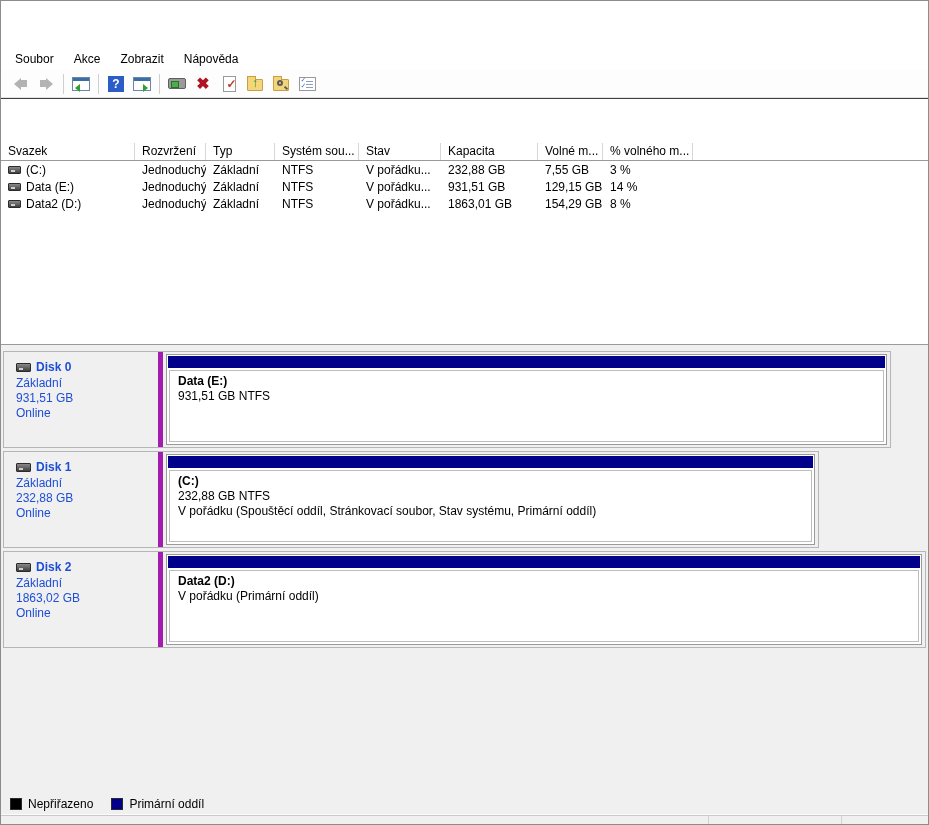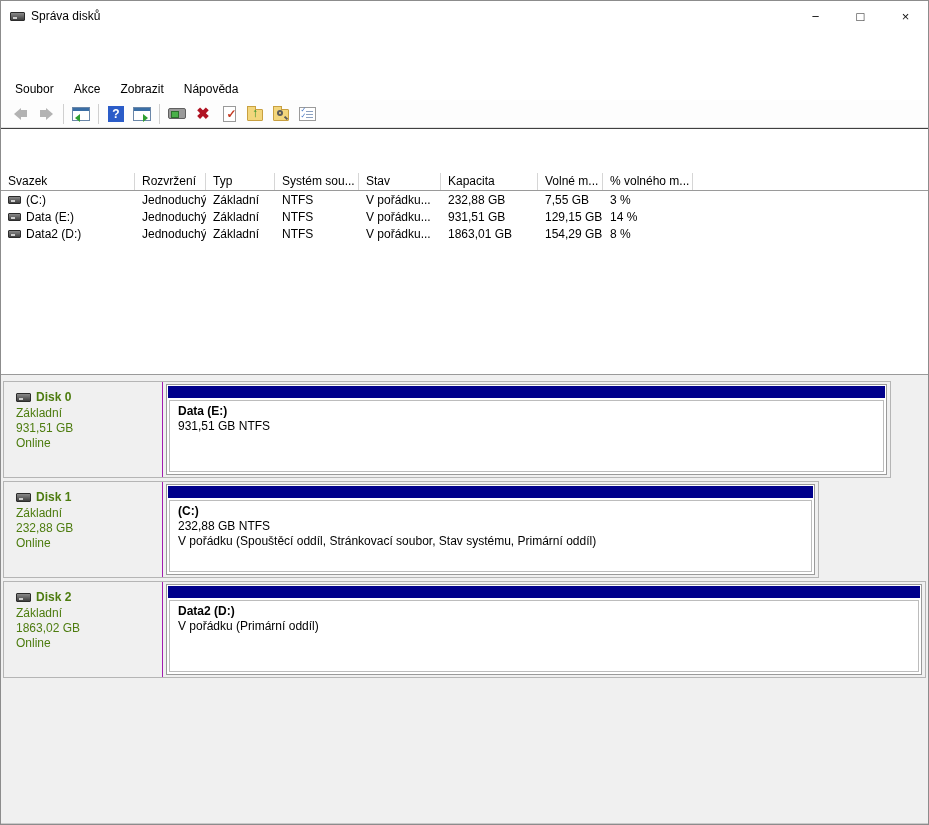--- a/index.html
+++ b/index.html
@@ -54,49 +54,40 @@
   .hcell { font-size:12px; color:#000; padding:1px 0 0 7px; border-right:1px solid #d6d6d6; height:100%; overflow:hidden; white-space:nowrap; }
   .listrow { display:flex; height:17px; align-items:center; }
   .cell { font-size:12px; color:#000; padding-left:7px; overflow:hidden; white-space:nowrap; }
   .c0{width:134px;} .c1{width:71px;} .c2{width:69px;} .c3{width:84px;} .c4{width:82px;} .c5{width:97px;} .c6{width:65px;} .c7{width:90px;} .c8{flex:1; border-right:none;}
   .vol-name { display:flex; align-items:center; gap:5px; }
   .vol-name .drive { width:13px; height:8px; }
 
   
   .graphpane { height:448px; background:#f0f0f0; padding:6px 0 0 2px; }
   .diskrow { display:flex; border:1px solid #b5b5b5; background:#f0f0f0; height:97px; margin-bottom:3px; }
-  .diskinfo { width:159px; flex:none; border-right:1px solid #a21caf; background:#f0f0f0; padding:8px 0 0 12px; font-size:12px; line-height:15px; color:#4d7c0f; }
+  .diskinfo { width:159px; flex:none; border-right:5px solid #a21caf; background:#f0f0f0; padding:8px 0 0 12px; font-size:12px; line-height:15px; color:#1d4ed8; }
   .diskinfo .diskname { display:flex; align-items:center; gap:5px; font-weight:bold; margin-bottom:1px; }
   .part { flex:1; margin:2px 3px; border:1px solid #9a9a9a; background:#fff; display:flex; flex-direction:column; }
   .partbar { height:12px; margin:1px 1px 0 1px; background:#00008b; }
   .partbody { flex:1; margin:2px 2px 2px 2px; border:1px solid #bcbcbc; padding:3px 0 0 8px; font-size:12px; line-height:15px; color:#000; }
   .partbody .ptitle { font-weight:bold; }
 
   
   .legendbar { height:22px; background:#f0f0f0; border-bottom:1px solid #fbfbfb; display:flex; align-items:center; padding-left:9px; gap:6px; }
   .lsq { width:12px; height:12px; display:inline-block; border:1px solid #2a2a2a; flex:none; }
   .llabel { font-size:12px; color:#000; margin-right:12px; }
   .statusbar { height:23px; background:#f0f0f0; border-top:1px solid #c9c9c9; display:flex; }
   .status-sec { border-right:1px solid #d2d2d2; height:100%; }
   .ss0{width:708px;} .ss1{width:133px;} .ss2{flex:1; border-right:none;}
 </style>
 </head>
 <body>
 
 <div class="window">
 
-  <div class="titlebar">
-    <span class="drive"></span>
-    <span class="title">Správa disků</span>
-    <div class="win-controls">
-      <div class="win-btn">−</div>
-      <div class="win-btn">□</div>
-      <div class="win-btn">×</div>
-    </div>
-  </div>
 
   <div class="menubar">
     <span class="menu-item">Soubor</span>
     <span class="menu-item">Akce</span>
     <span class="menu-item">Zobrazit</span>
     <span class="menu-item">Nápověda</span>
   </div>
 
   <div class="toolbar">
     <div class="tb-btn">
@@ -259,20 +250,26 @@
         <div class="partbar" style="background: rgb(0, 0, 139);"></div>
         <div class="partbody">
           <div class="ptitle">Data2  (D:)</div>
           <div>V pořádku (Primární oddíl)</div>
         </div>
       </div>
     </div>
 
   </div>
 
+  <div class="legendbar">
+    <span class="lsq" style="background: rgb(0, 0, 0);"></span>
+    <span class="llabel">Nepřiřazeno</span>
+    <span class="lsq" style="background: rgb(0, 0, 139);"></span>
+    <span class="llabel">Primární oddíl</span>
+  </div>
 
   <div class="statusbar">
     <div class="status-sec ss0"></div>
     <div class="status-sec ss1"></div>
     <div class="status-sec ss2"></div>
   </div>
 
 </div>
 
 </body></html>

